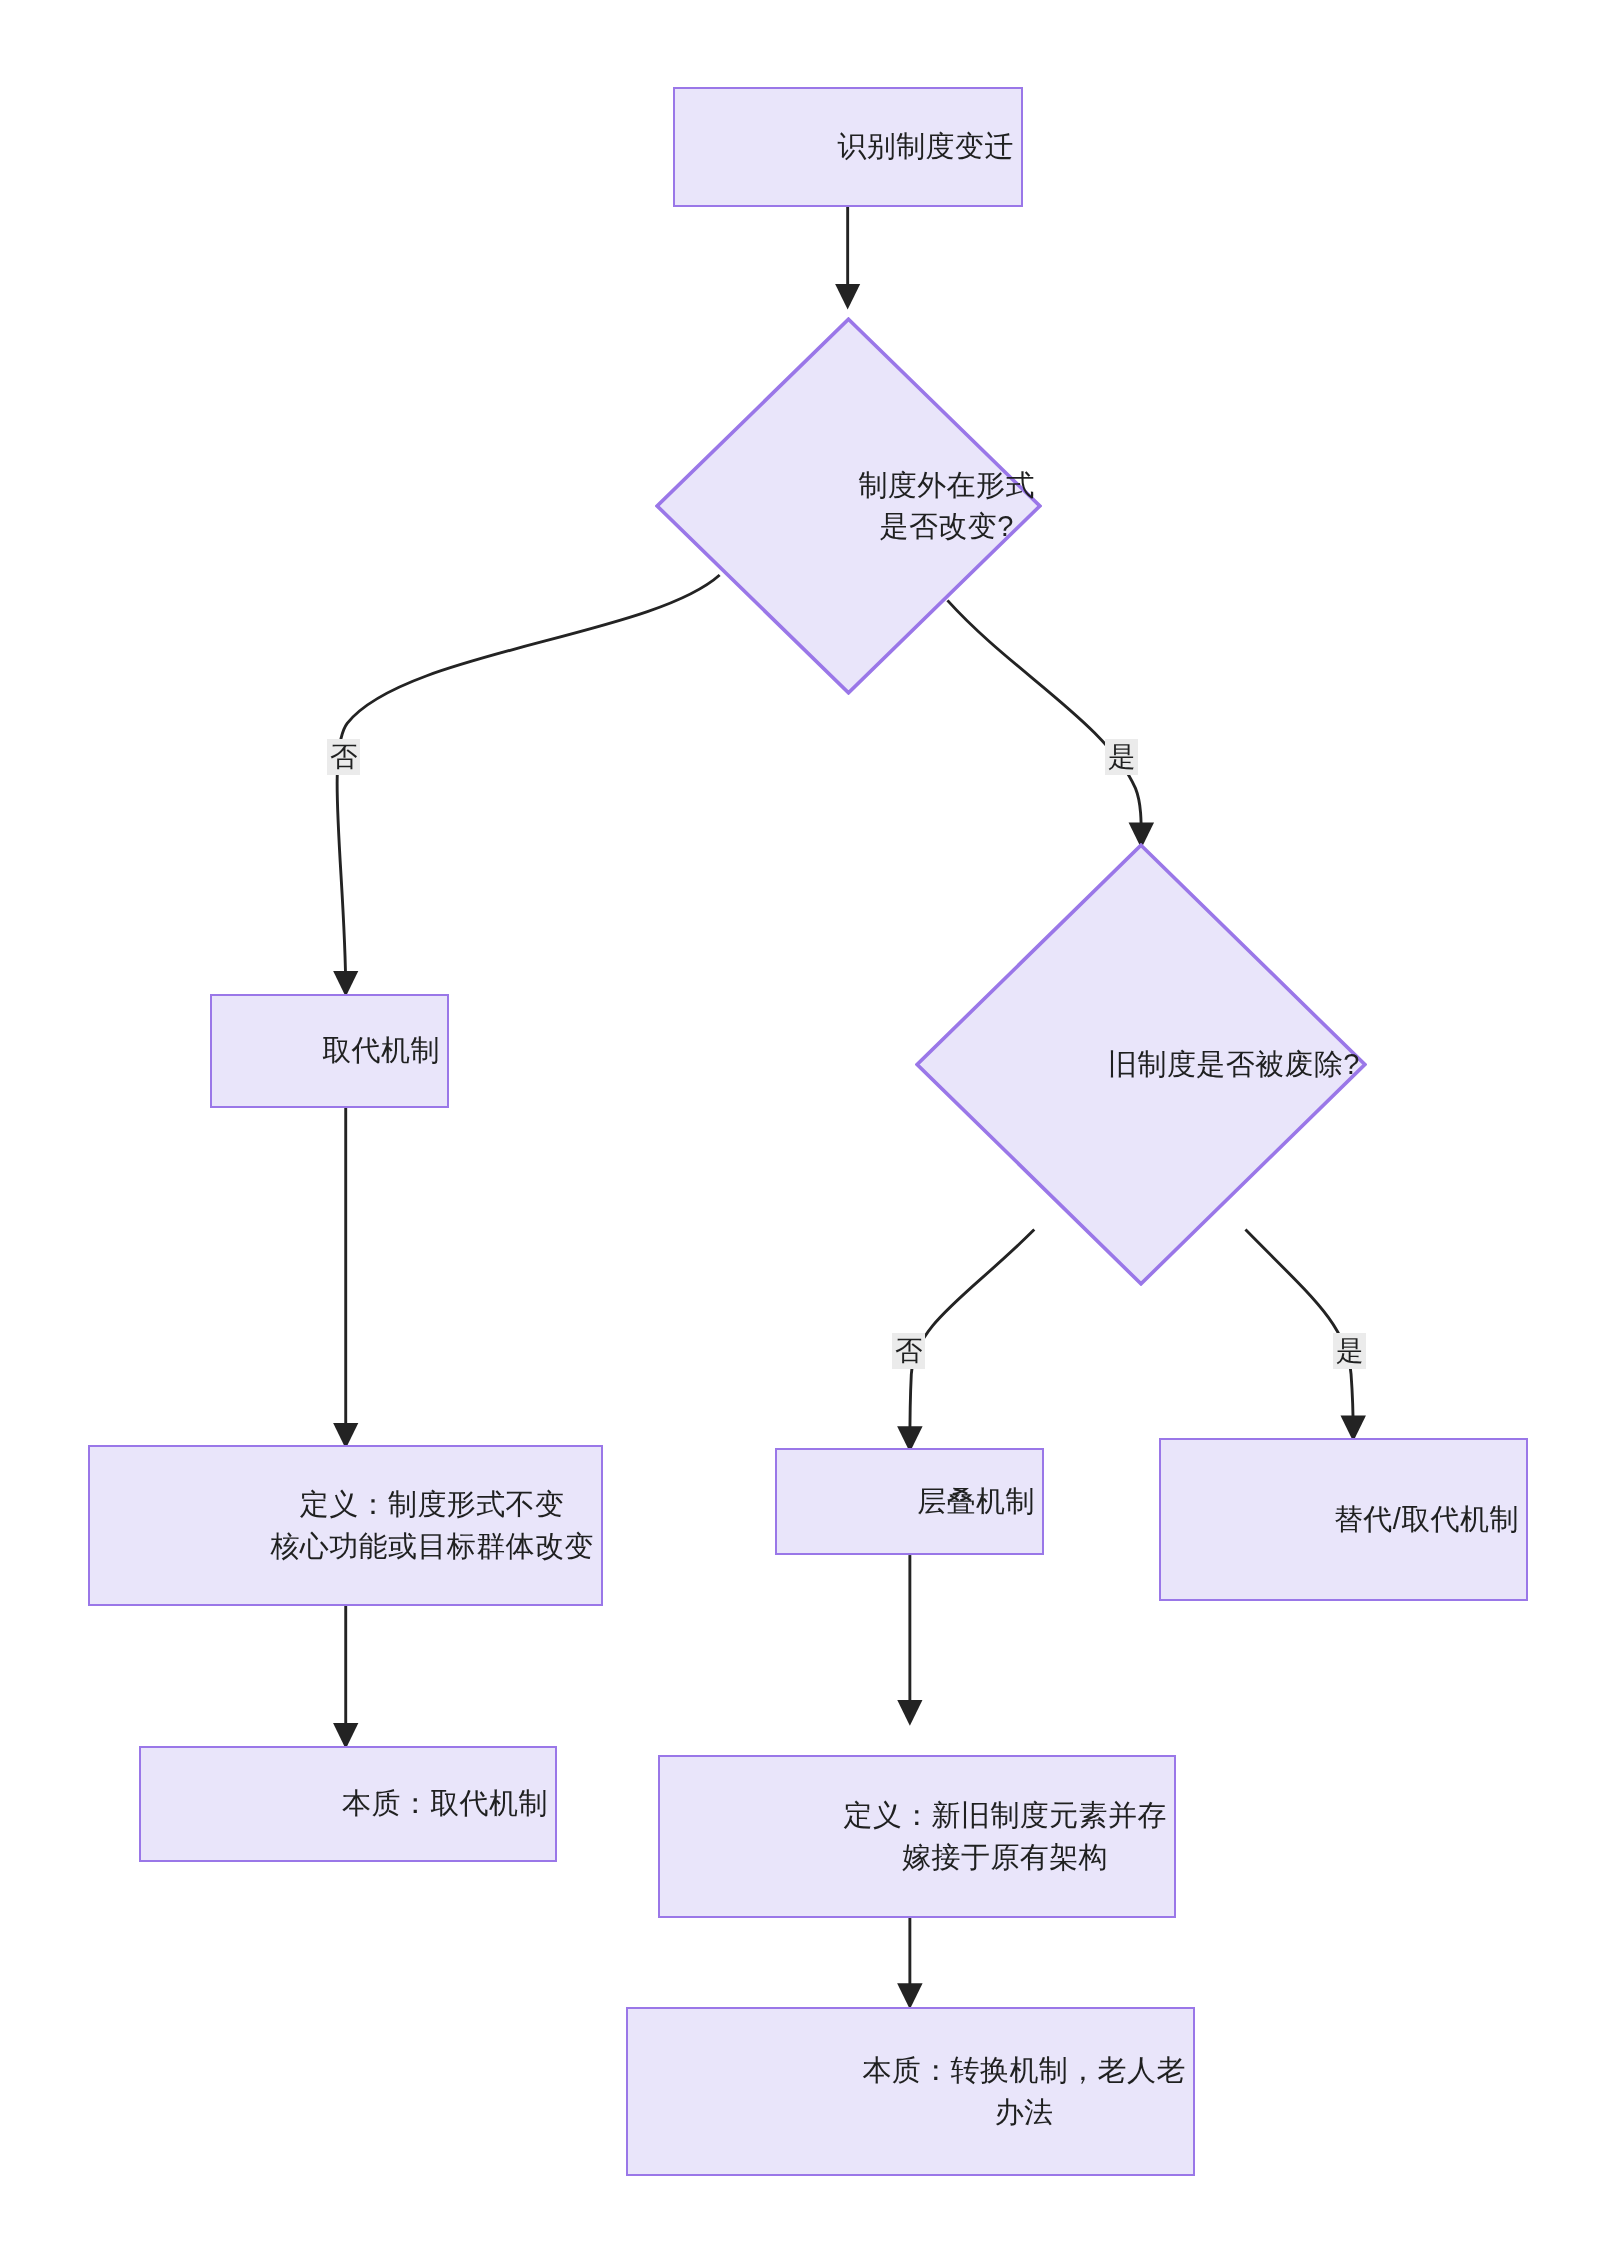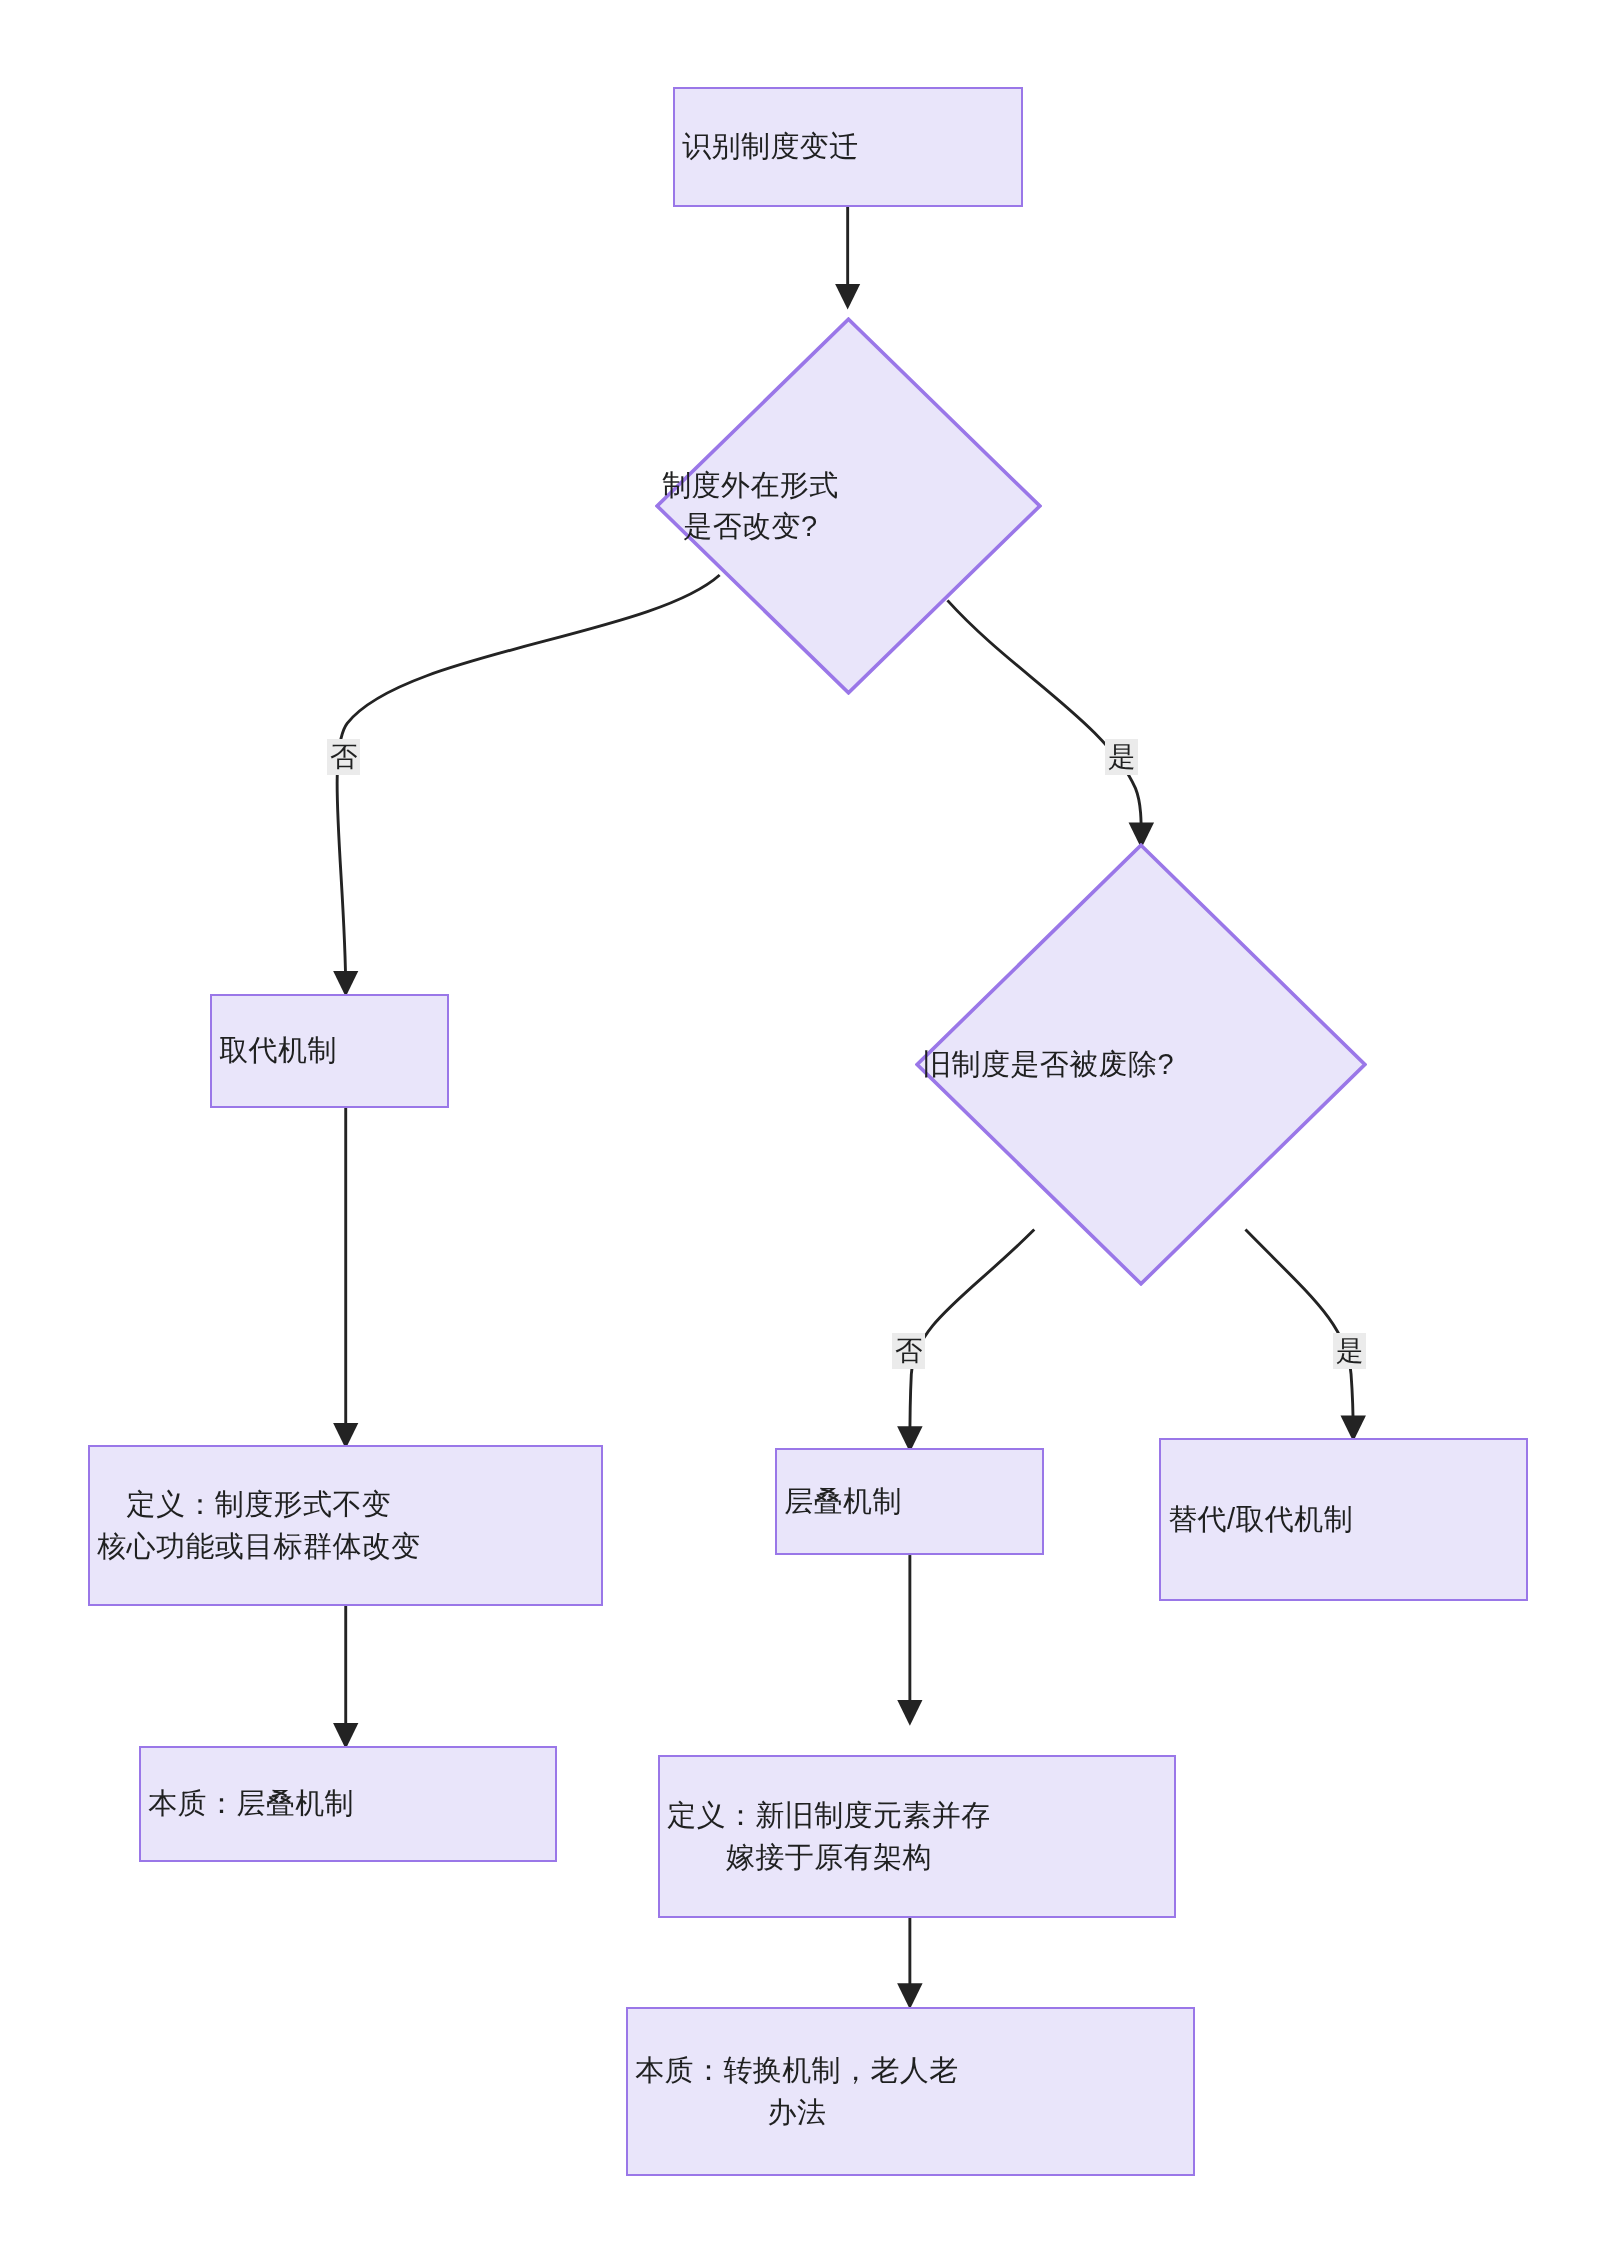--- a/index.html
+++ b/index.html
@@ -26,21 +26,21 @@
     top: 0;
     width: 1623px;
     height: 2261px;
     pointer-events: none;
   }
   .node {
     position: absolute;
     box-sizing: border-box;
     display: flex;
     align-items: center;
-    justify-content: flex-start;
+    justify-content: flex-end;
     text-align: center;
     color: #1f2020;
     font-size: 29px;
     line-height: 1.42;
     letter-spacing: 0.4px;
     z-index: 2;
   }
   .node.rect {
     background: #e9e5fa;
     border: 2.2px solid #9a77e8;
@@ -126,21 +126,21 @@
   <div class="node rect" style="left:210px; top:994px; width:239px; height:114px;">
     <span class="node-label">取代机制</span>
   </div>
 
   <div class="node rect" style="left:88px; top:1445px; width:515px; height:161px;">
     <span class="node-label">定义：制度形式不变
 核心功能或目标群体改变</span>
   </div>
 
   <div class="node rect" style="left:139px; top:1746px; width:418px; height:116px;">
-    <span class="node-label">本质：层叠机制</span>
+    <span class="node-label">本质：取代机制</span>
   </div>
 
   <div class="node diamond-wrap" style="left:915px; top:843px; width:452px; height:443px;">
     <svg class="diamond-shape" viewBox="0 0 625 612" preserveAspectRatio="none">
       <polygon points="312.5,3 622,306 312.5,609 3,306" fill="#e9e5fa" stroke="#9a77e8" stroke-width="5"></polygon>
     </svg>
     <span class="node-label">旧制度是否被废除?</span>
   </div>
 
   <div class="edge-label" style="left:892px; top:1333px;">否</div>

